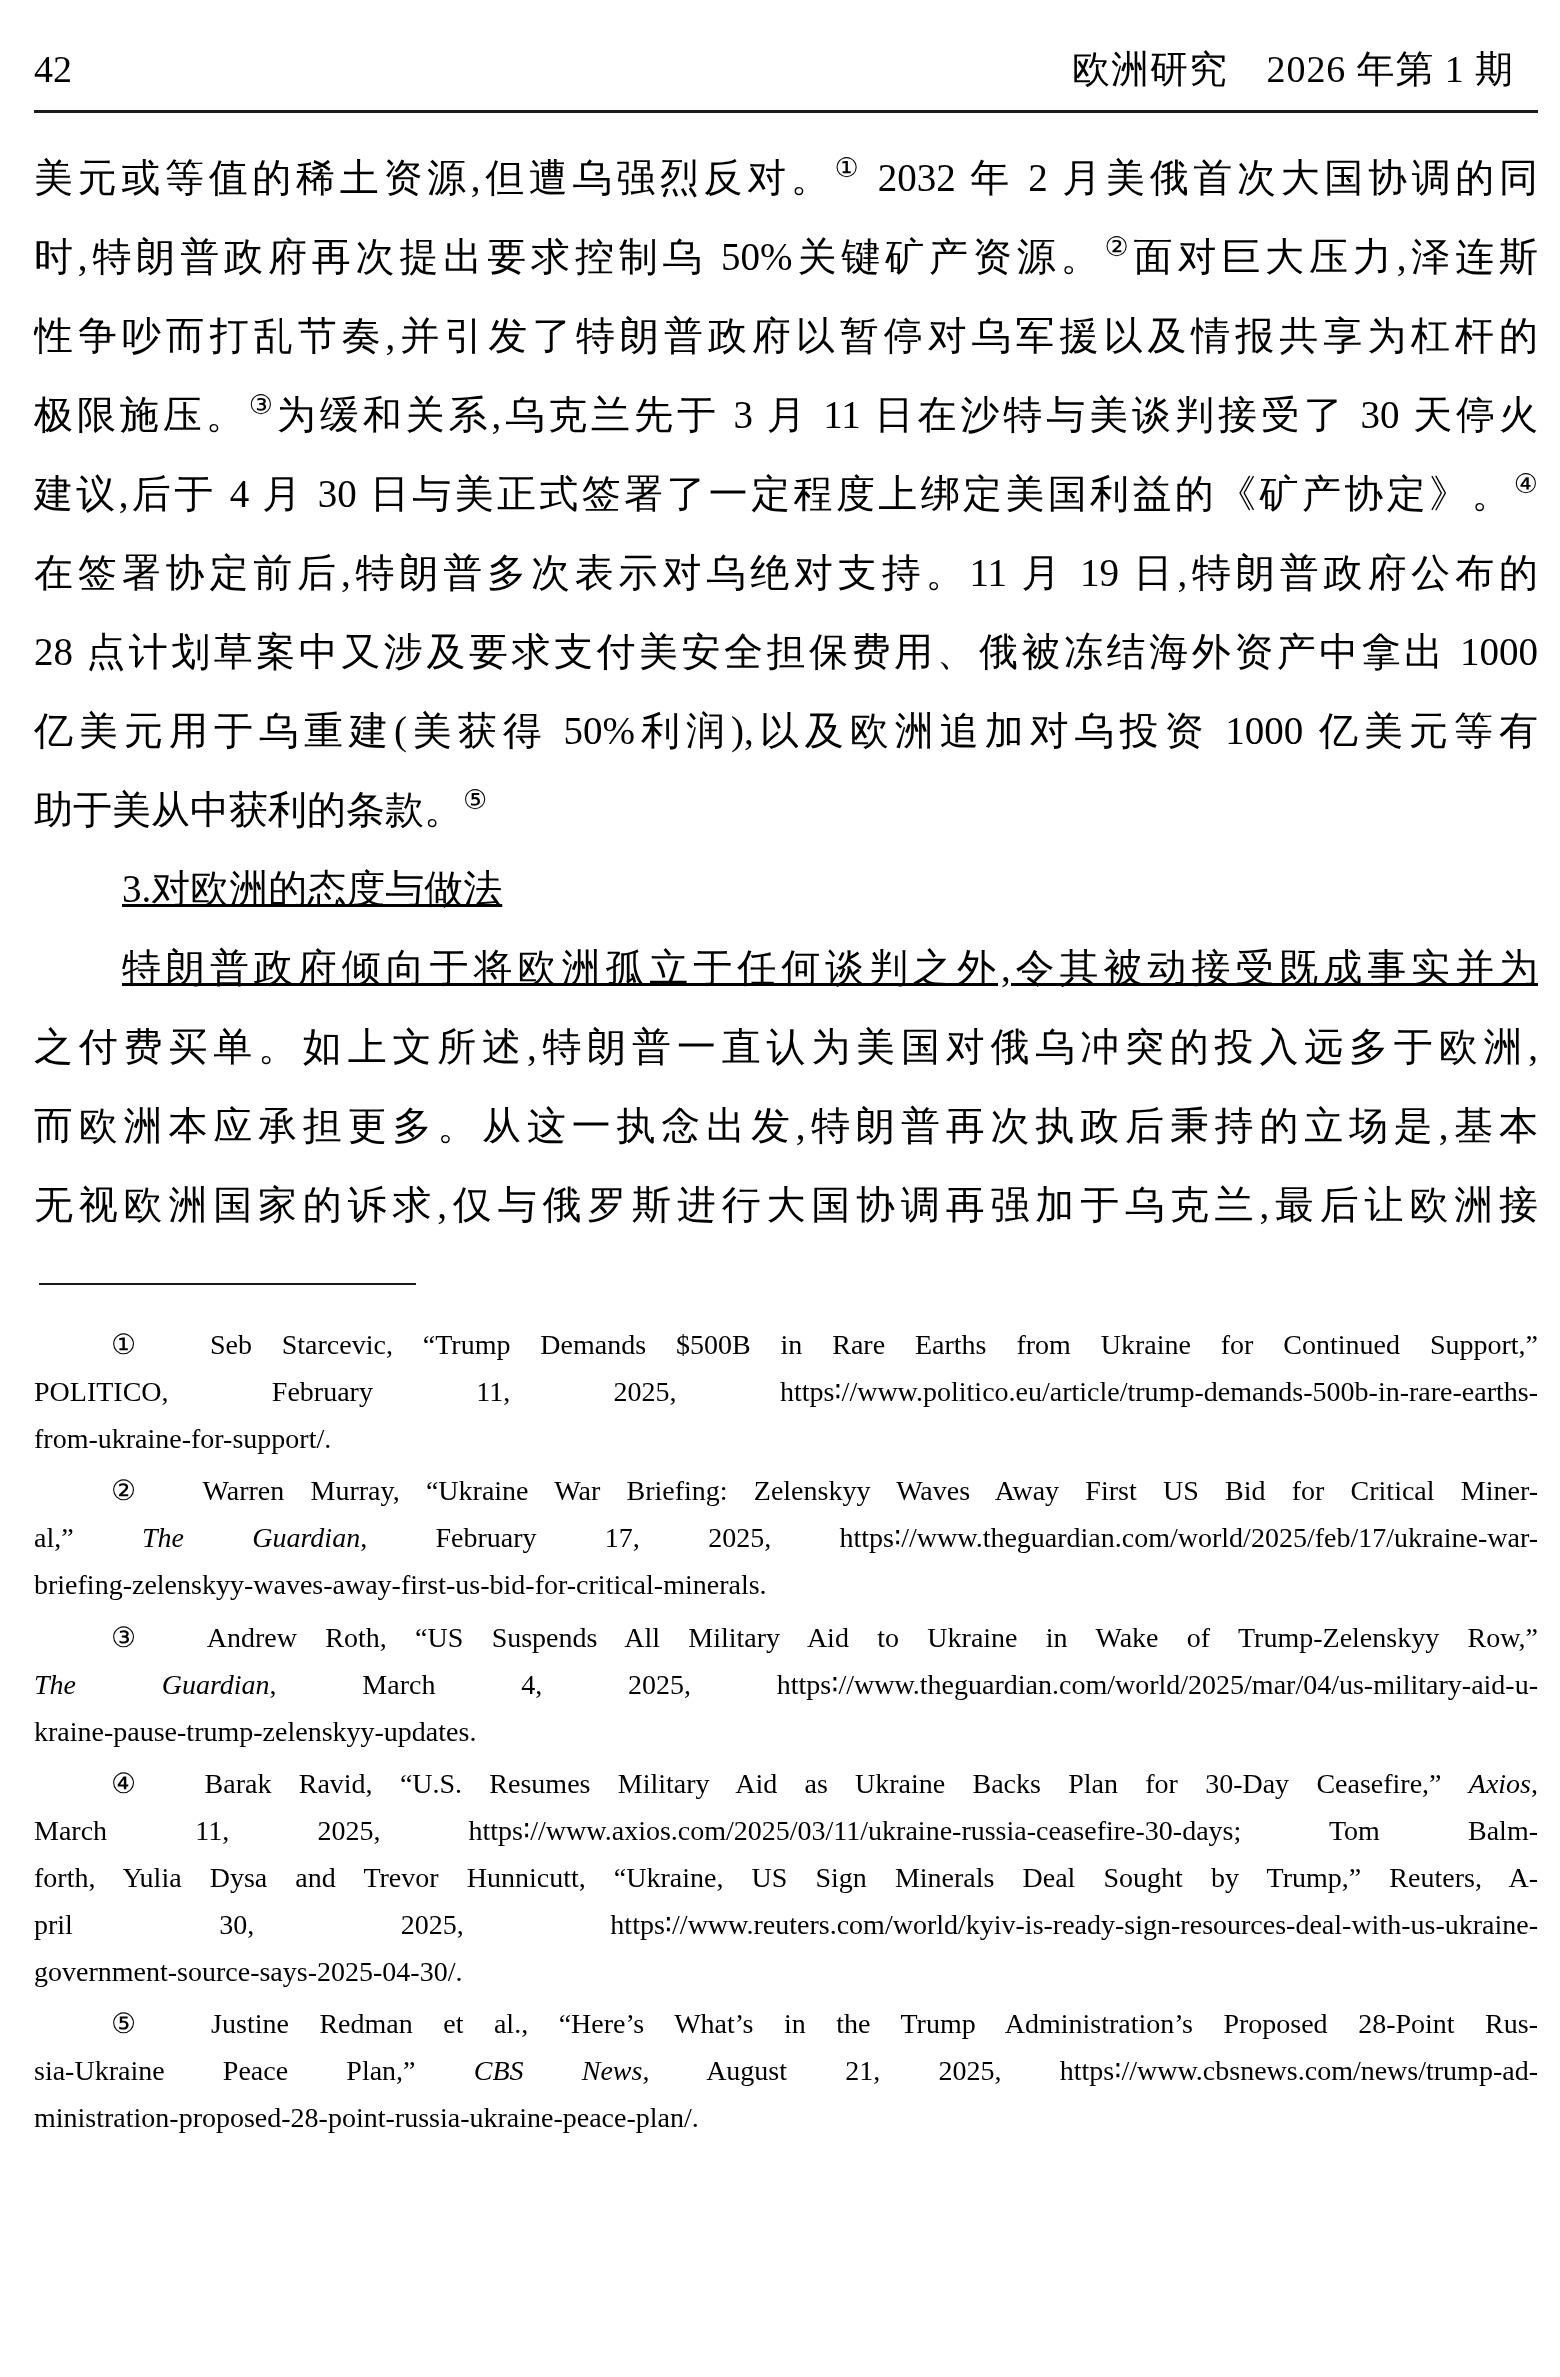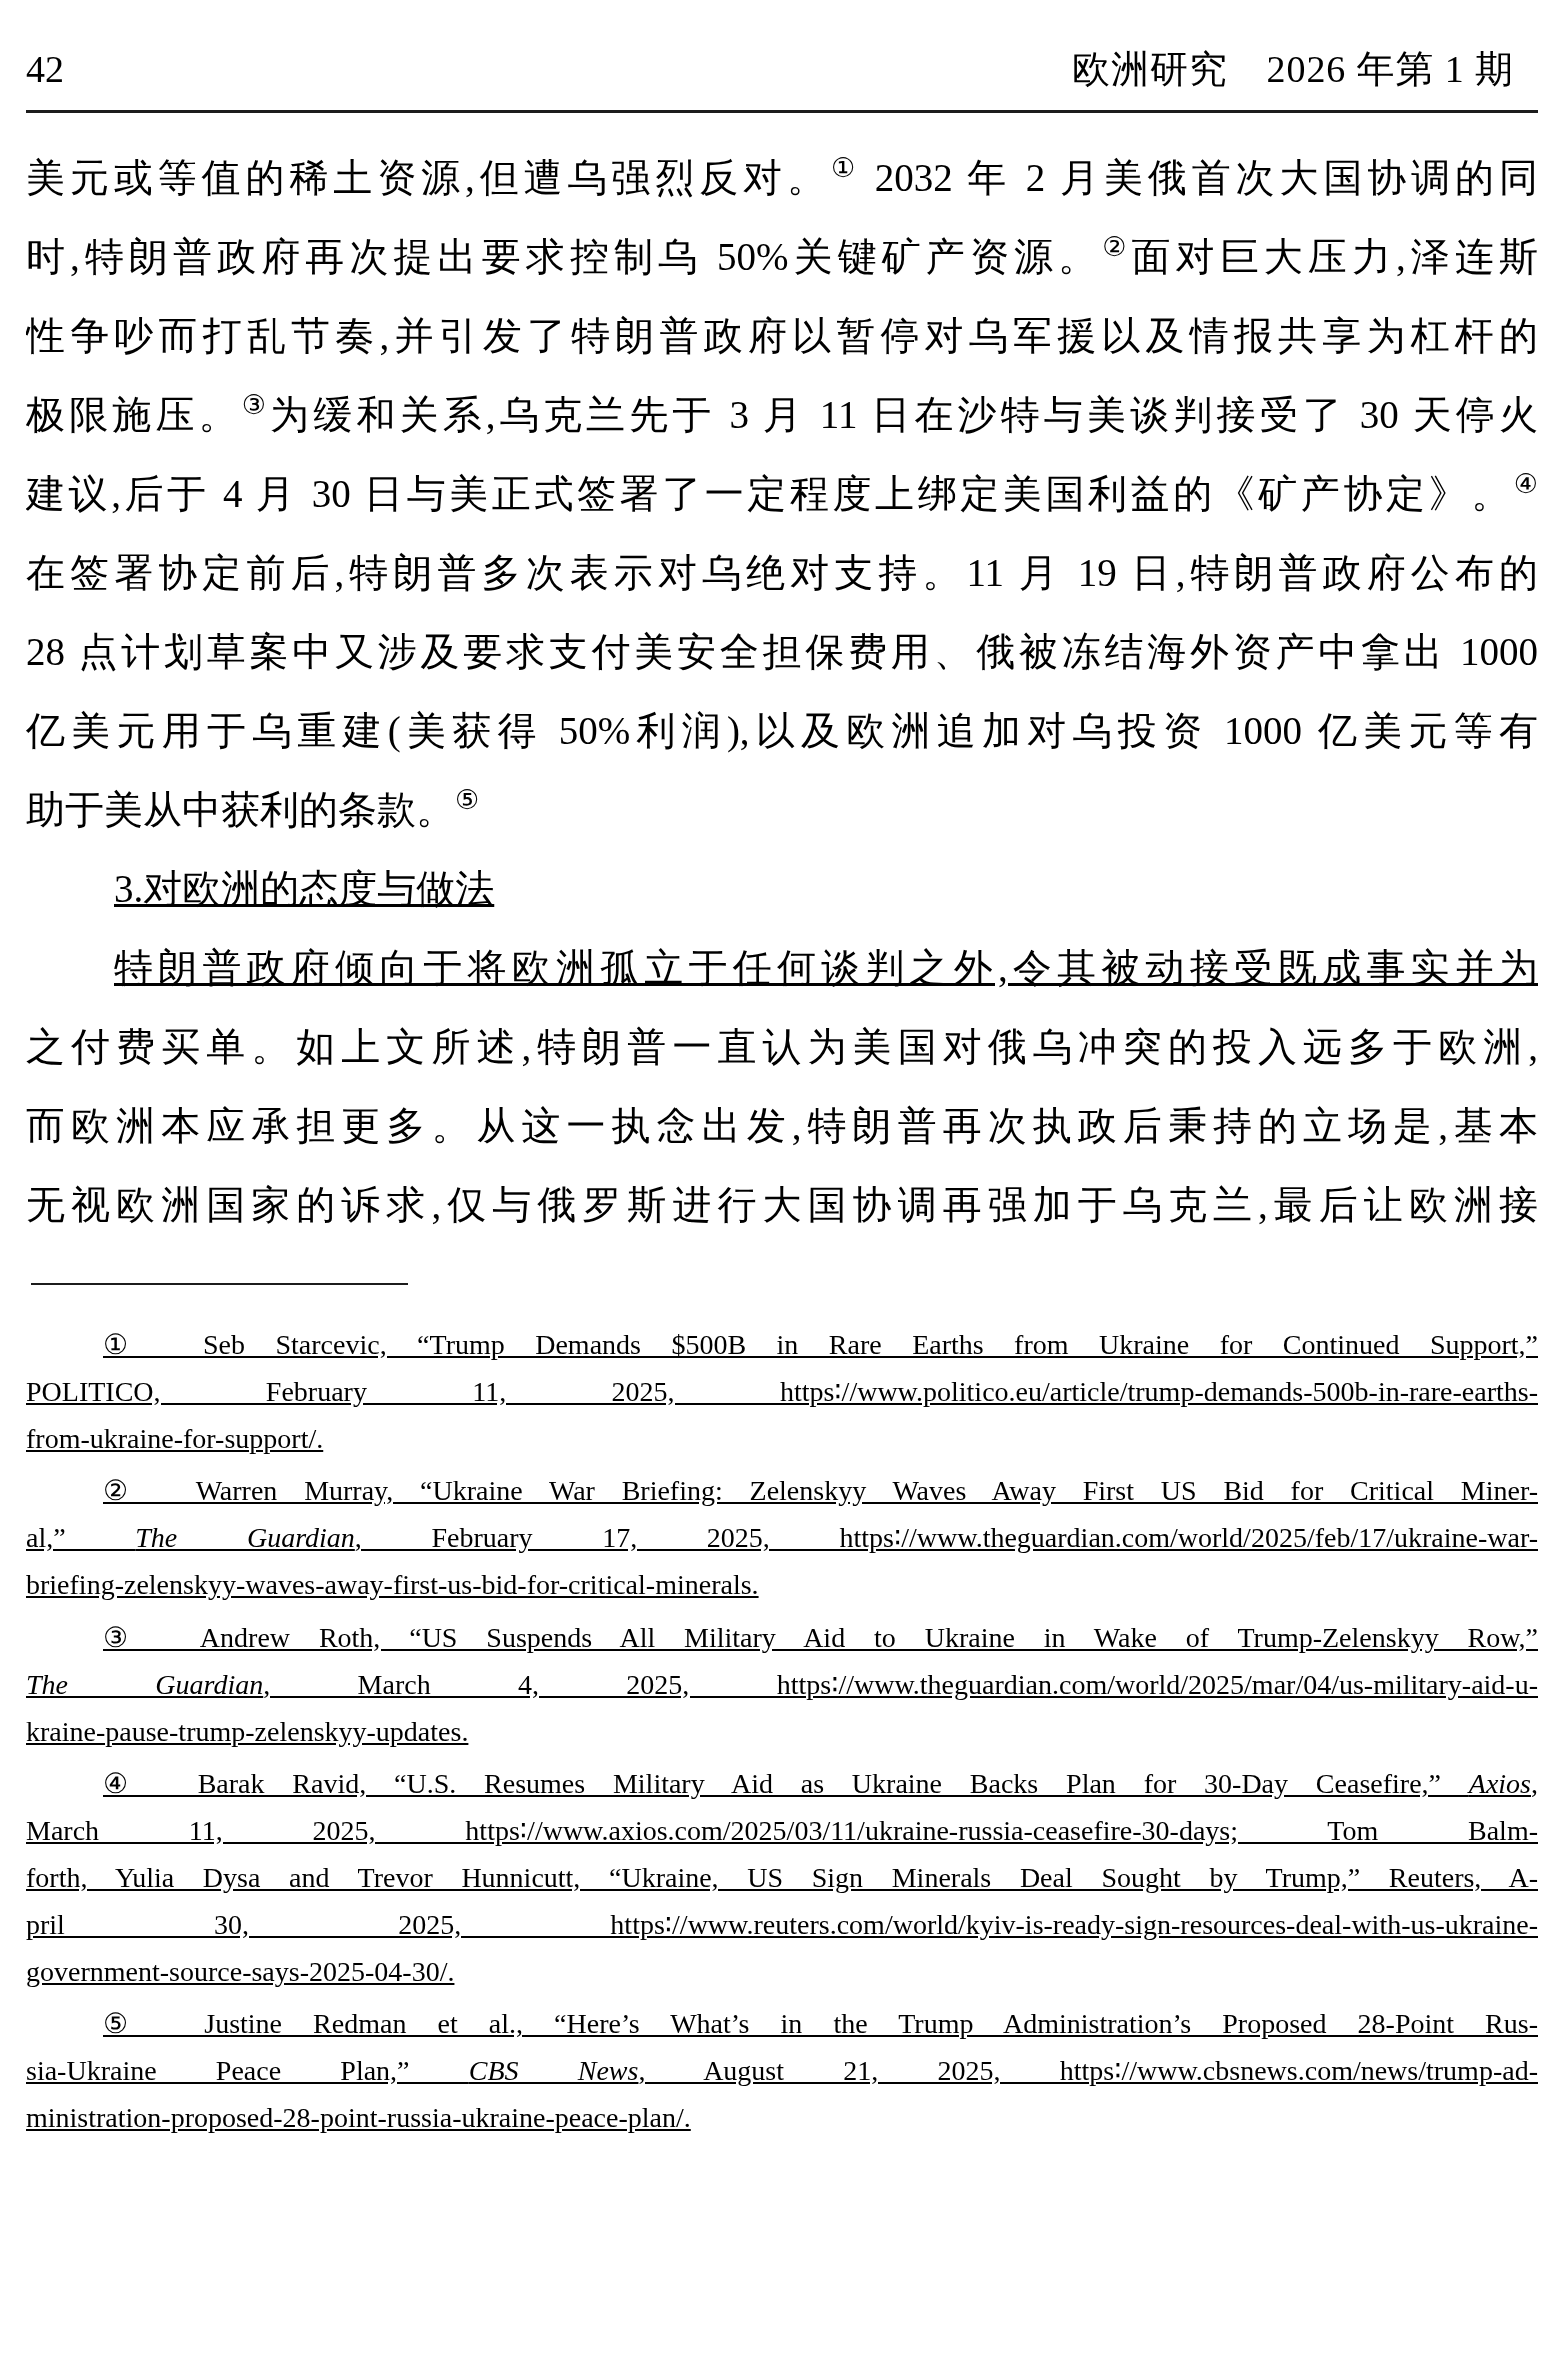--- a/index.html
+++ b/index.html
@@ -4,21 +4,21 @@
 <style>
   html,body { margin:0; padding:0; background:#e8e8e8; }
   .page {
     position: relative;
     width: 1561px;
     height: 2377px;
     margin: 0 auto;
     background: #ffffff;
     color: #000;
     box-sizing: border-box;
-    padding: 50px 23px 0 26px;
+    padding: 50px 23px 0 34px;
     font-family: "Liberation Serif", "DejaVu Serif", serif;
     overflow: hidden;
   }
   
   .header {
     display: flex;
     justify-content: space-between;
     align-items: flex-end;
     font-size: 38px;
     line-height: 1.05;
@@ -50,21 +50,21 @@
     border-top: 2.7px solid #1c1c1c;
     margin-top: 39px;
     margin-left: 4.5px;
   }
   .footnotes {
     margin-top: 36px;
     font-size: 28px;
     line-height: 47px;
   }
   .fn + .fn { margin-top: 5.4px; }
-  .fl { overflow: hidden; text-decoration: underline; }
+  .fl { overflow: hidden; }
   .fl.first { text-indent: 77px; }
   .fl.j { text-align: justify; text-align-last: justify; }
   .fl.last { text-align: left; }
 </style>
 </head>
 <body>
 
 <div class="page">
 
   <div class="header">

